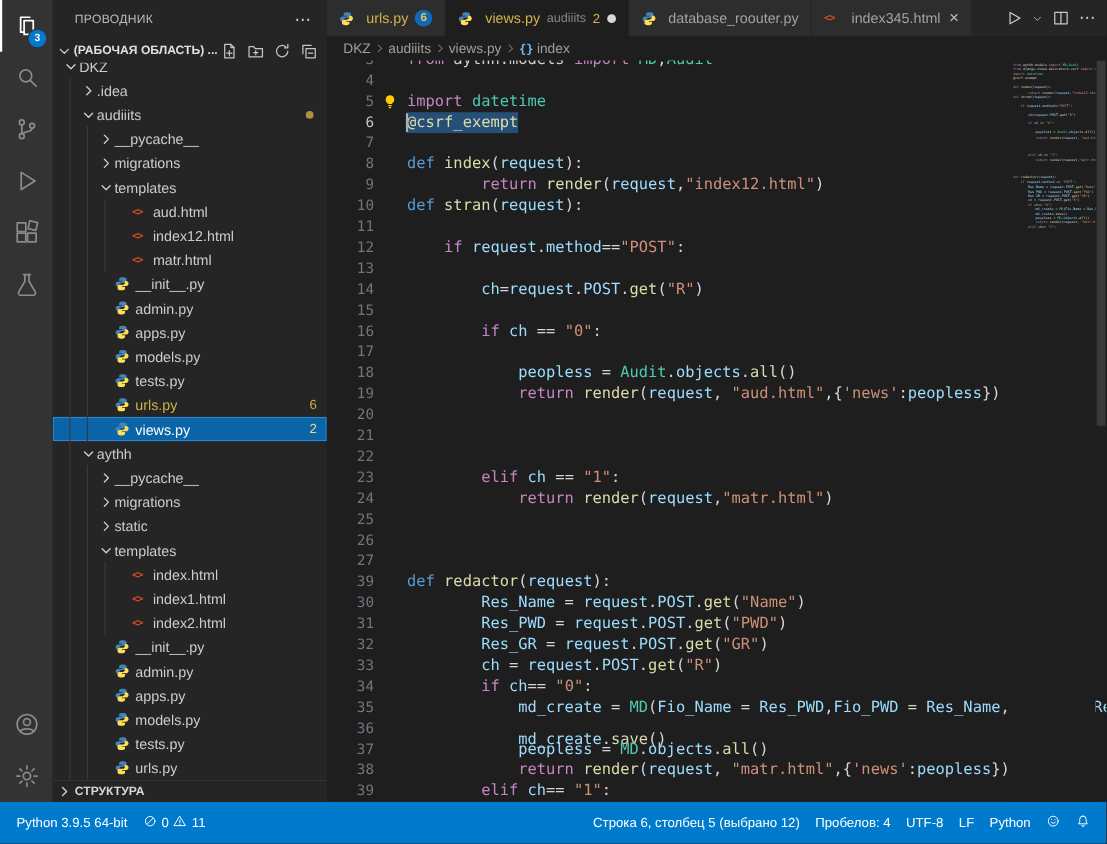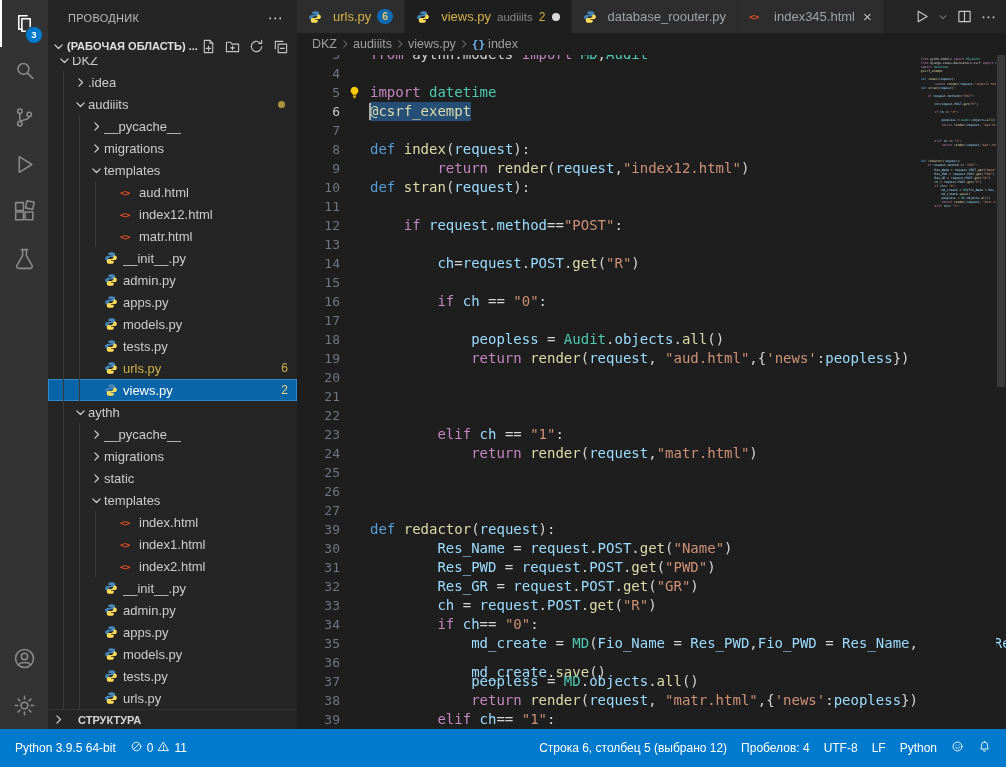--- a/index.html
+++ b/index.html
@@ -32,21 +32,21 @@
 .fi{width:19px;flex:none;display:flex;align-items:center}
 .fi svg{width:14px;height:14px}
 .py-ico svg *{stroke:none}
 .html-ico{color:#e44d26;font-weight:700;font-size:9.5px;letter-spacing:-1px;font-family:"DejaVu Sans Mono",monospace}
 .row .lbl{white-space:nowrap;overflow:hidden;text-overflow:ellipsis}
 .row .lbl.warn{color:#ccb24a}
 .row.selected .lbl{color:#ffffff}
 .tree-badge{margin-left:auto;margin-right:9px;color:#ccb24a;font-size:12px}
 .row.selected .tree-badge{color:#f0d77b}
 .mod-dot{margin-left:auto;margin-right:12px;width:7px;height:7px;border-radius:50%;background:#ab923c;flex:none}
-.outline-header{position:absolute;left:0;right:0;bottom:0;height:20px;background:#252526;border-top:1px solid #313132;display:flex;align-items:center;font-size:11px;font-weight:700;color:#d6d6d6;padding-left:2px;gap:12px}
+.outline-header{position:absolute;left:0;right:0;bottom:0;height:20px;background:#252526;border-top:1px solid #313132;display:flex;align-items:center;font-size:11px;font-weight:700;color:#d6d6d6;padding-left:2px;gap:2px}
 
 .editor{flex:1;display:flex;flex-direction:column;min-width:0;background:#1e1e1e}
 .tabbar{height:33px;flex:none;background:#252526;display:flex}
 .tabs{display:flex}
 .tab{display:flex;align-items:center;gap:6px;padding:0 11px;background:#2d2d2d;border-right:1px solid #252526;font-size:13px;color:#9da3a8;cursor:pointer;white-space:nowrap}
 .tab.active{background:#1e1e1e;color:#e8e8e8}
 .tab .tlabel.warn{color:#d3b44a}
 .tab .desc{font-size:11.5px;color:#868686}
 .tab .pcount{font-size:12px;color:#d3b44a}
 .pill{background:#0f6ab3;color:#e8c35e;font-size:10.5px;font-weight:700;height:15px;line-height:15px;border-radius:8px;padding:0 5px}

